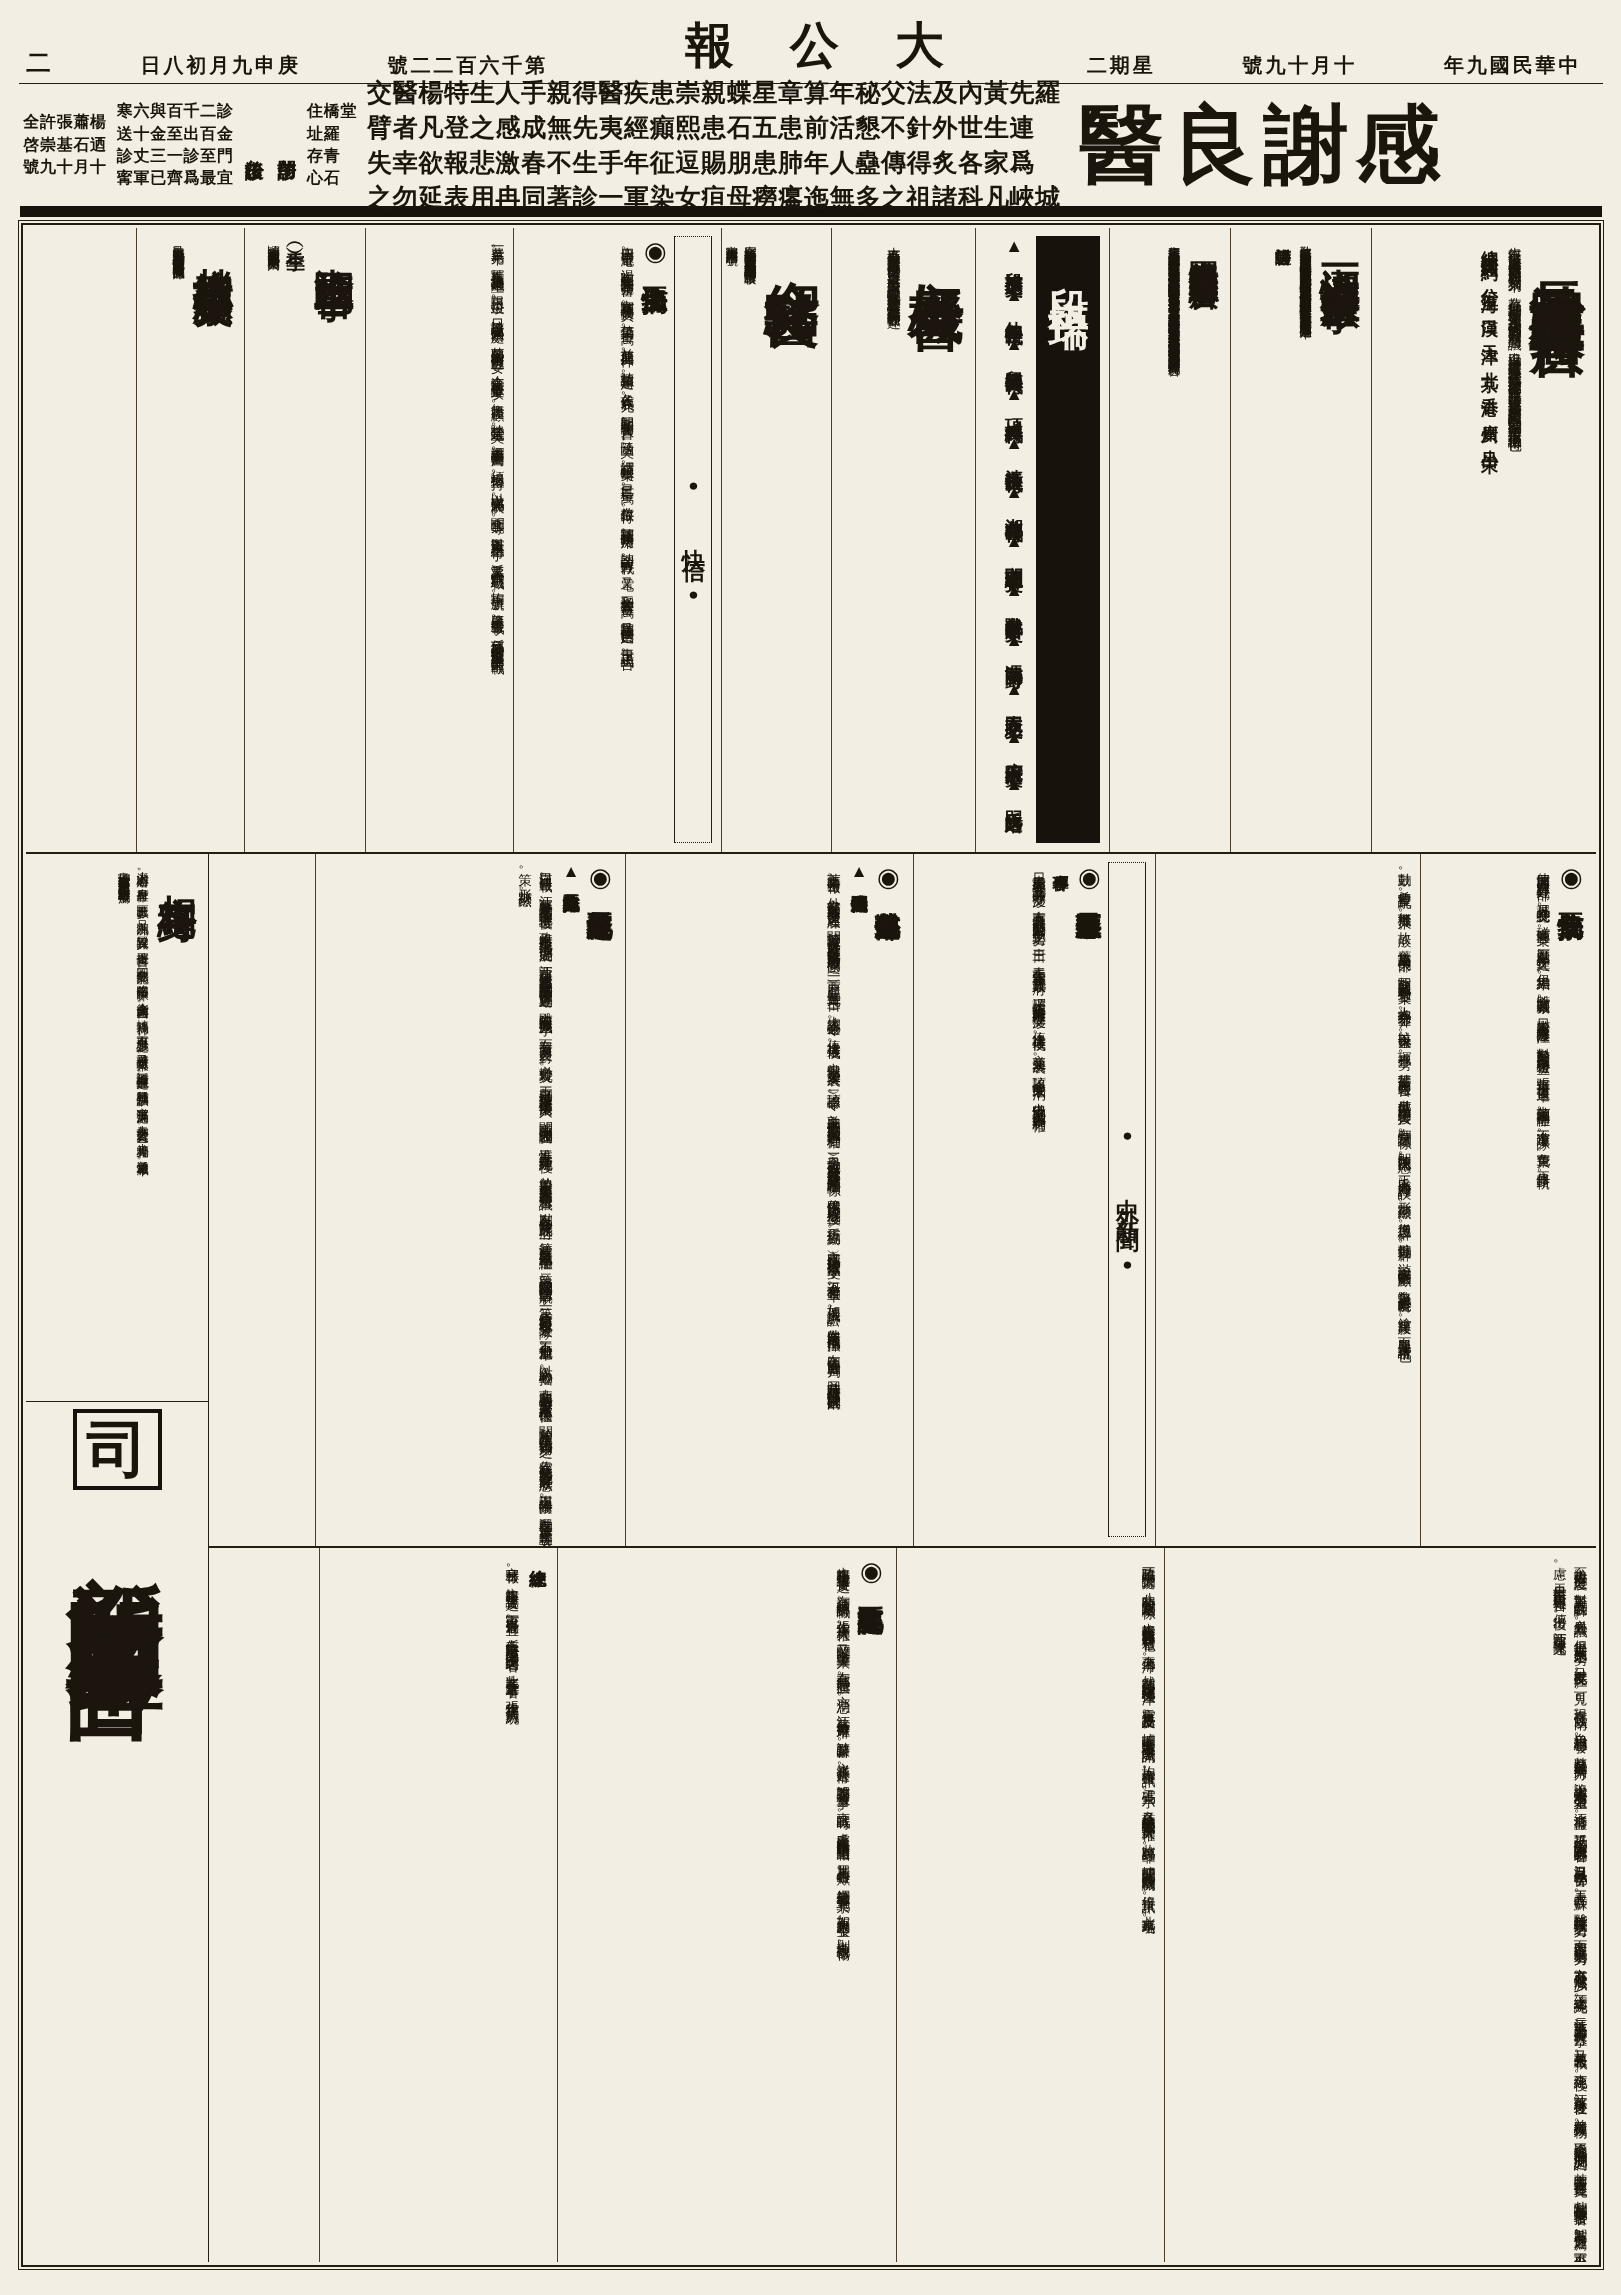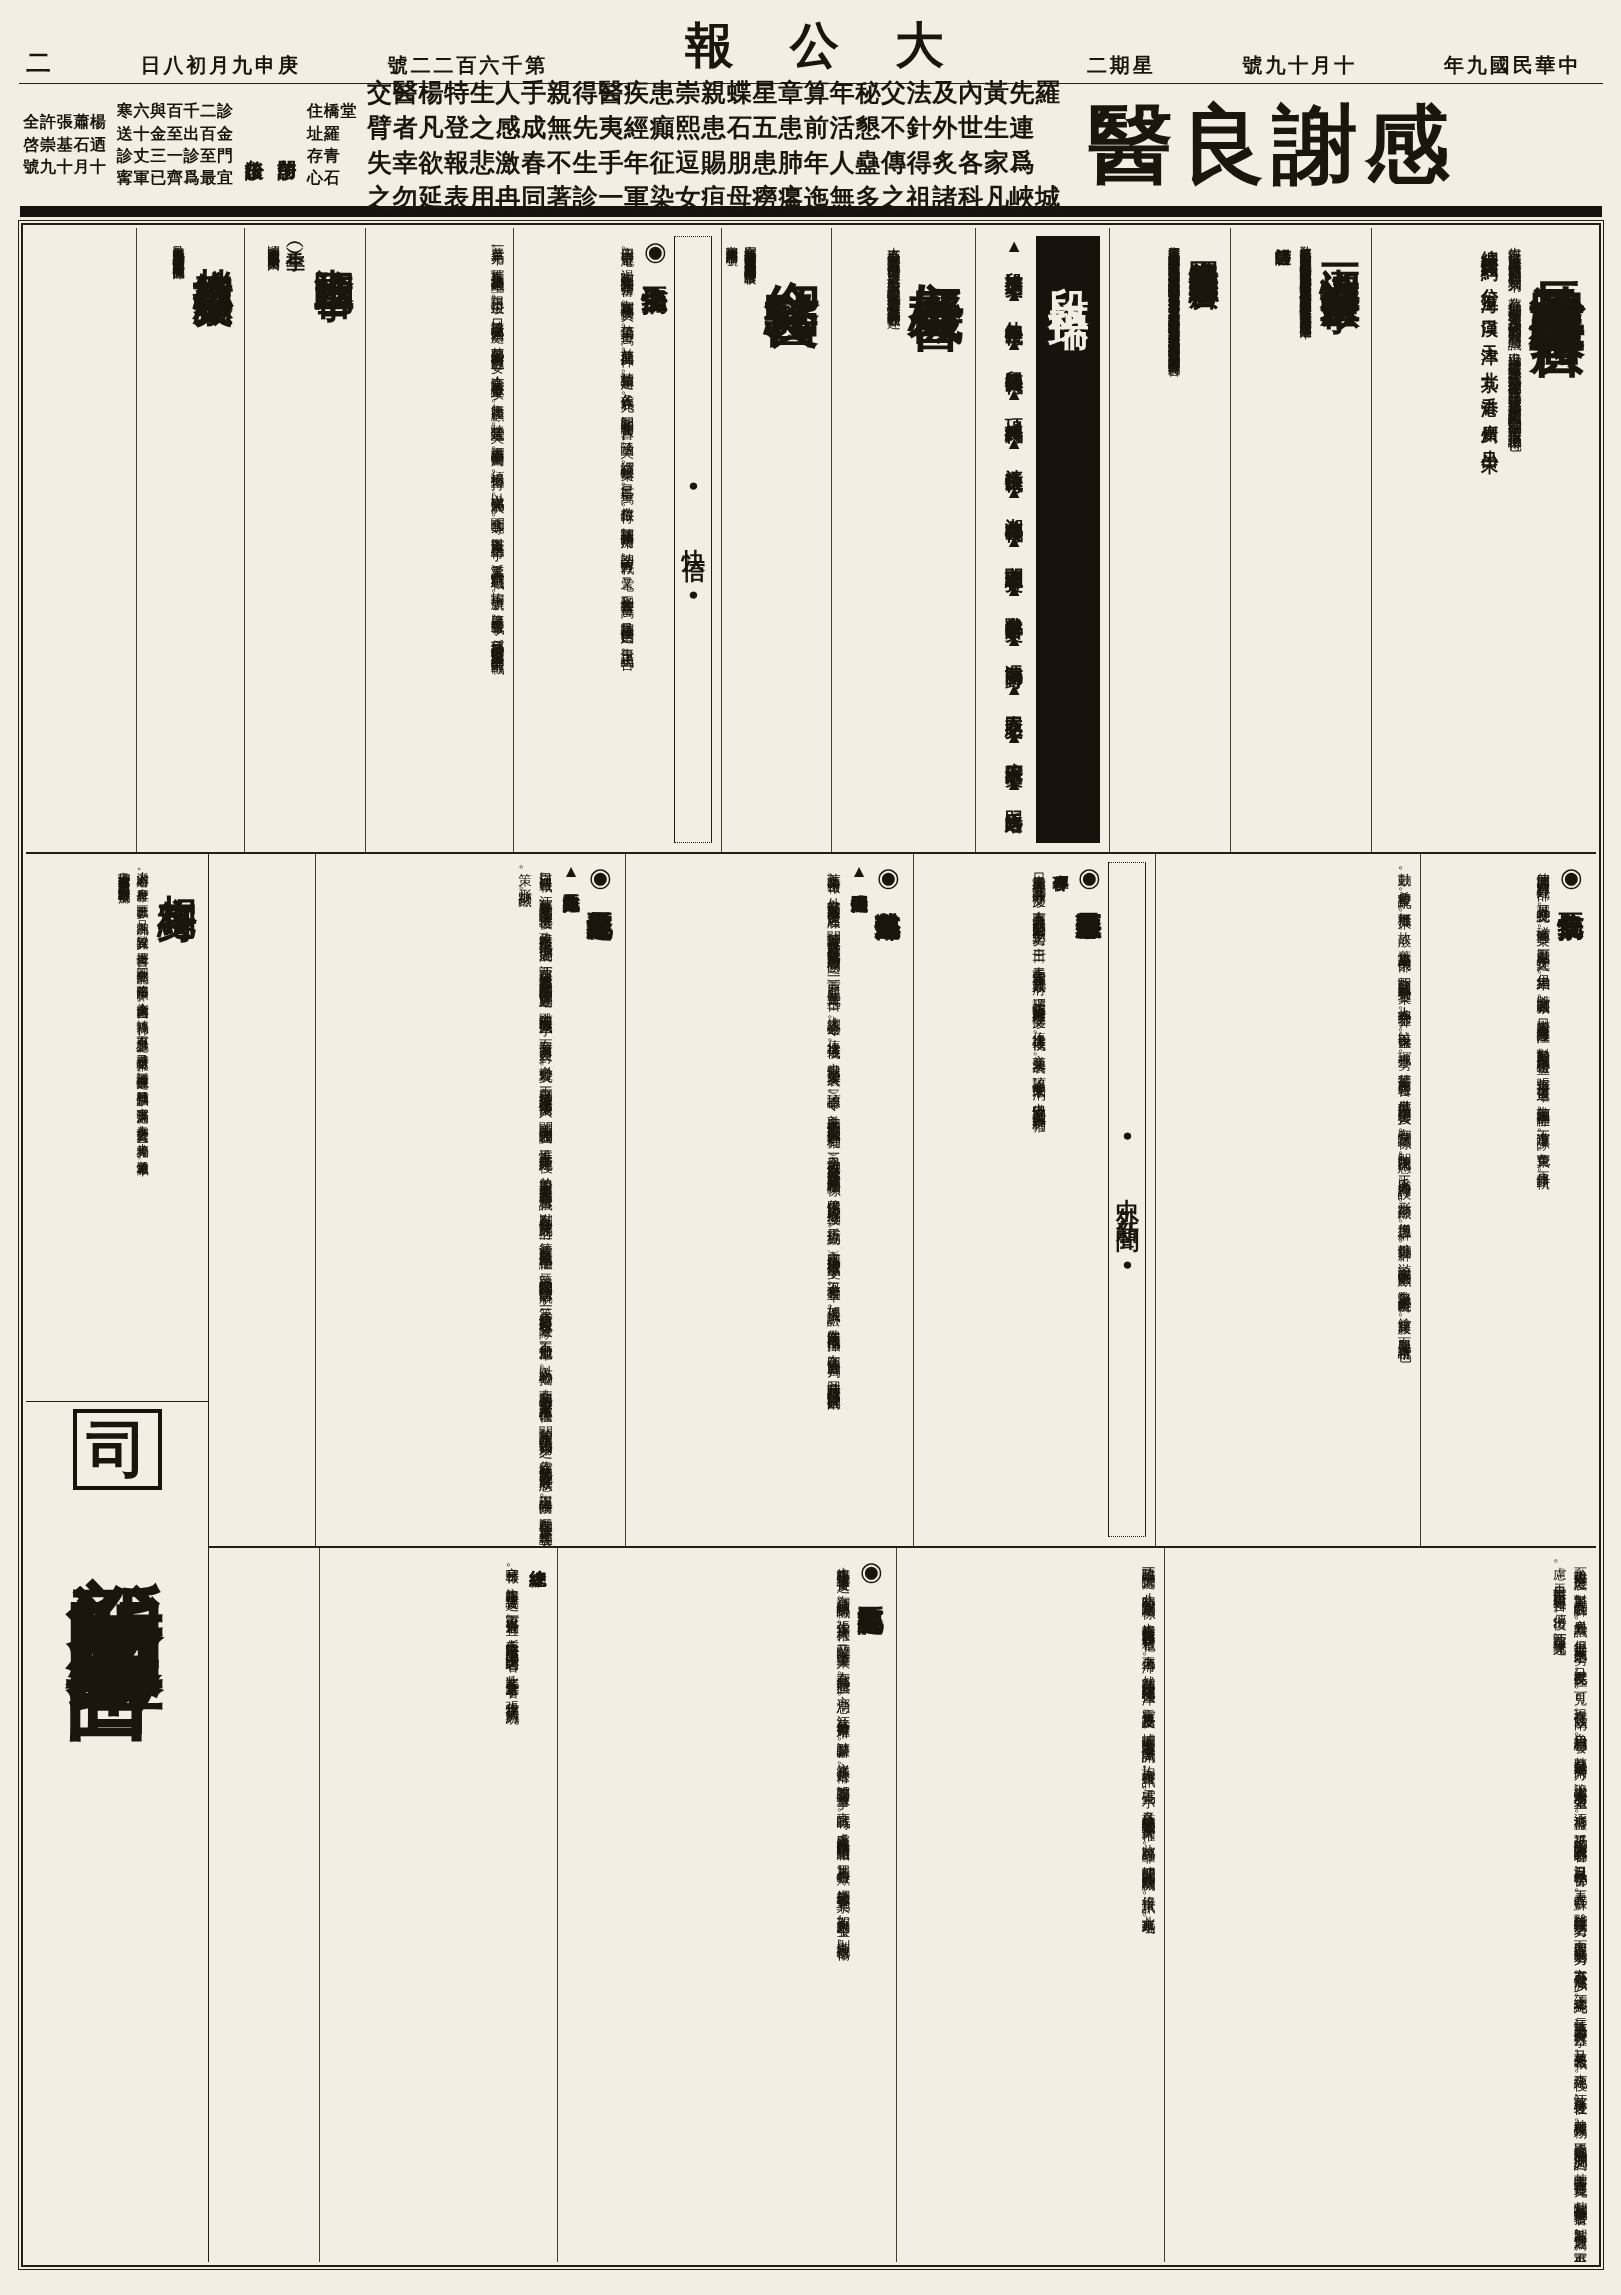--- a/index.html
+++ b/index.html
@@ -18,21 +18,21 @@
   
   .top-ad{display:flex;align-items:stretch;gap:10px;border-top:1.4px solid #241d12;
     padding:7.2px 4.3px 5.8px 4.3px;height:121px;box-sizing:border-box;}
   .top-ad .blk{display:flex;flex-direction:column;justify-content:center;}
   .top-ad .rows div{font-size:16px;line-height:1.4;letter-spacing:0.7px;white-space:nowrap;font-weight:bold;}
   .top-ad .gratitude div{font-size:25px;}
   .visits{flex-direction:row !important;gap:11.5px;align-items:center;}
   .v{writing-mode:vertical-rl;text-orientation:upright;}
   .visits .v{font-size:19px;font-weight:bold;line-height:1.1;}
   .top-ad .headline{font-size:85px;font-weight:bold;align-self:center;
-    white-space:nowrap;letter-spacing:7.2px;margin-left:17px;
+    white-space:nowrap;letter-spacing:7.2px;margin-left:8px;
     font-family:"Liberation Serif","DejaVu Serif",serif;}
   .thickbar{height:11.5px;background:#17120b;margin:1.4px 1.4px 5.8px 1.4px;}
   
   .frame{border:2.2px solid #241d12;outline:0.7px solid #241d12;outline-offset:2.2px;
     margin:2.9px 2.2px 0 2.2px;height:2044px;box-sizing:border-box;display:flex;flex-direction:column;
     padding:2.9px;}
   .band{display:flex;flex-direction:row-reverse;overflow:hidden;}
   .band1{height:624px;}
   .lower{flex:1;display:flex;border-top:2.2px solid #241d12;overflow:hidden;}
   .side-ads{width:182px;border-right:1.4px solid #241d12;display:flex;flex-direction:column;overflow:hidden;}

